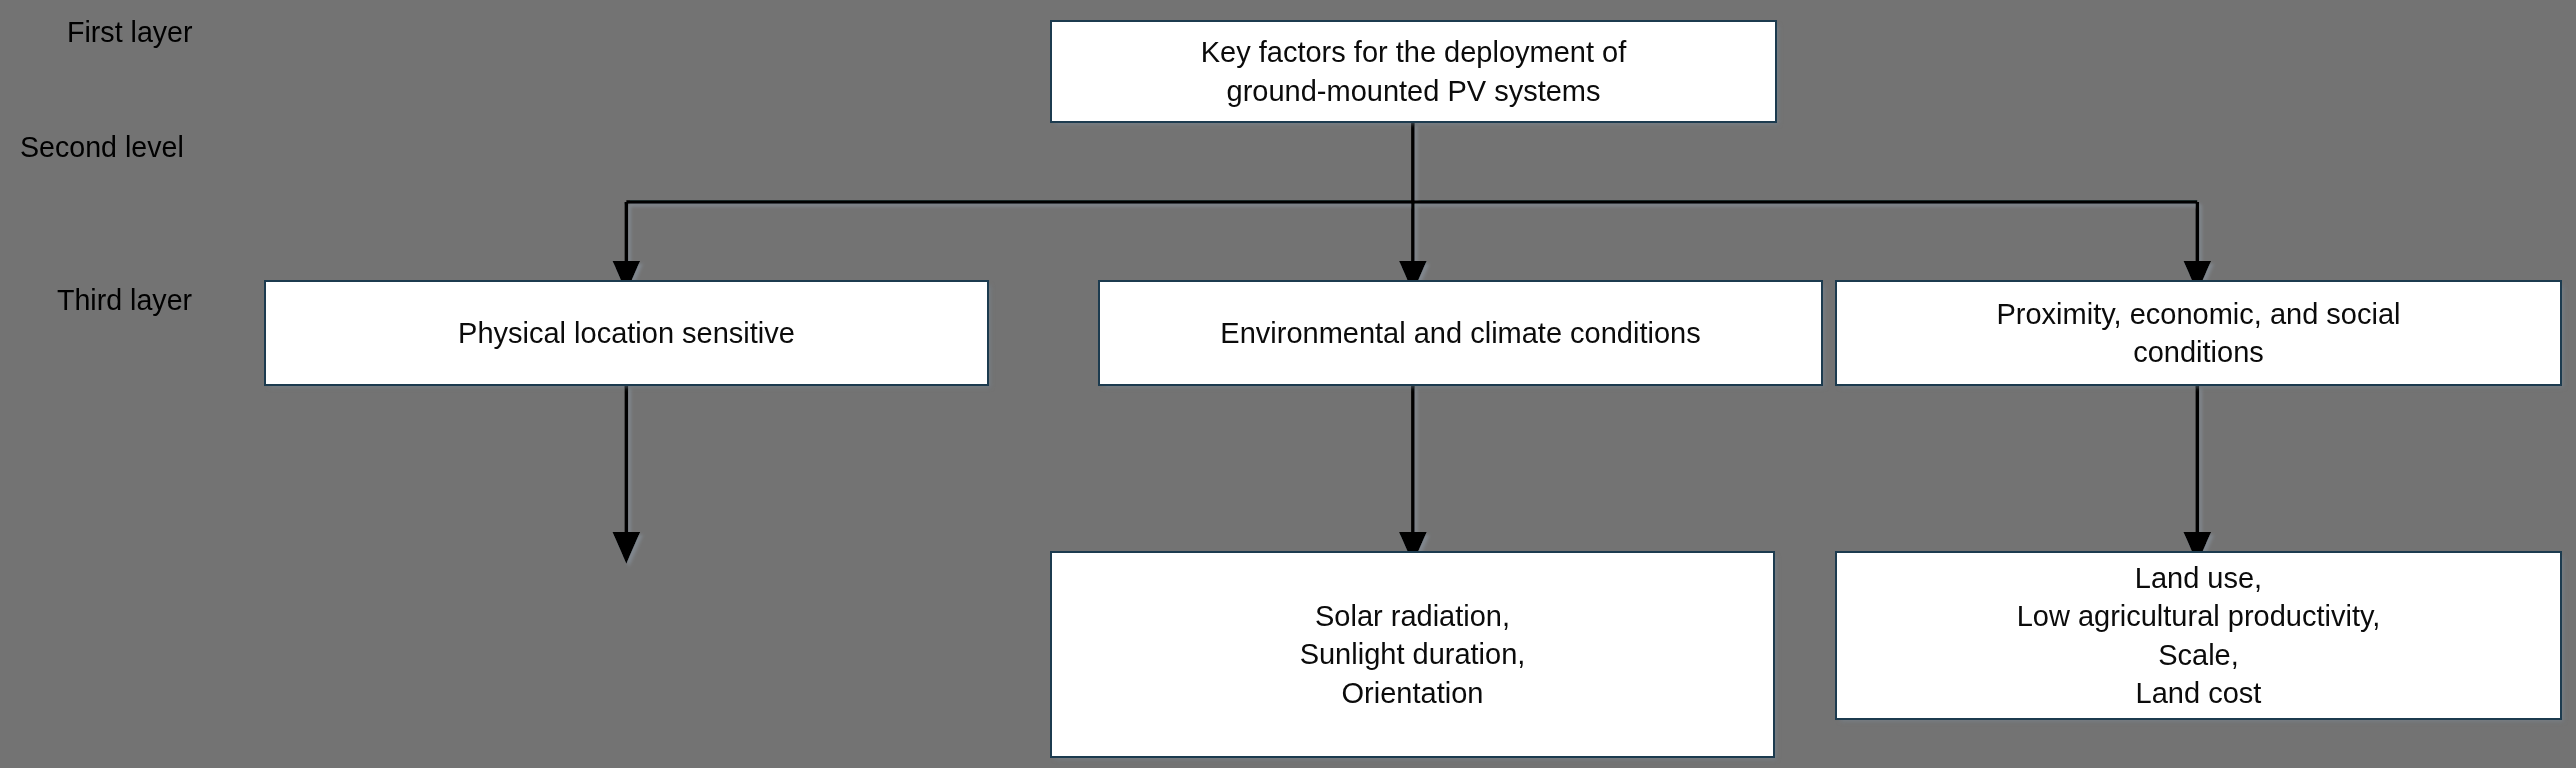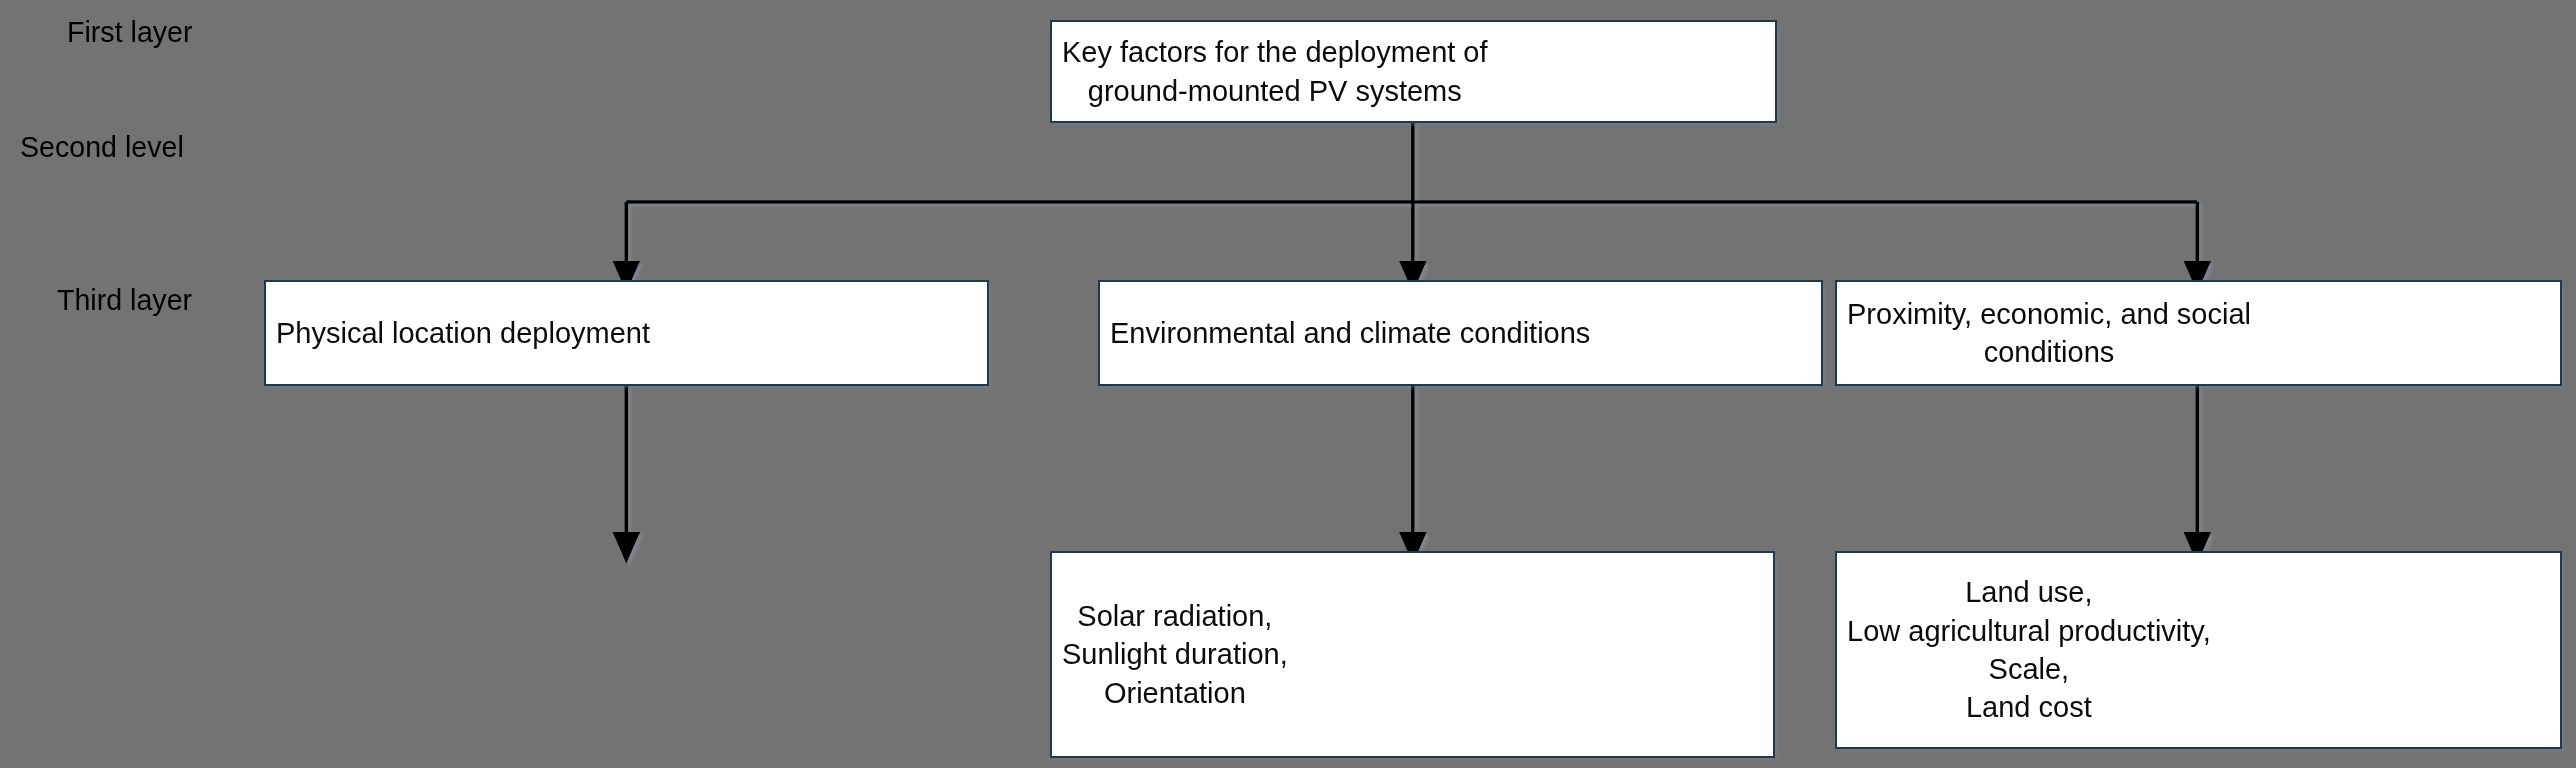--- a/index.html
+++ b/index.html
@@ -35,20 +35,21 @@
 
   
   .node {
     position: absolute;
     box-sizing: border-box;
     background: #ffffff;
     border: 2.9px solid #1c3b4f;
     box-shadow: 3.6px 3.6px 4.3px -1.4px rgba(120,135,148,0.55);
     display: flex;
     align-items: center;
+    justify-content: center;
     text-align: center;
   }
   .node .node-text {
     font-family: "Liberation Sans Narrow", "Liberation Sans", sans-serif;
     font-stretch: condensed;
     font-size: 29px;
     line-height: 1.32;
     color: #0b0b0b;
     padding: 0 10px;
     white-space: pre-line;
@@ -60,21 +61,21 @@
   }
 
   
   #node-l2-0 { left: 264px;  top: 280px; width: 725px; height: 106px; }
   #node-l2-1 { left: 1050px; top: 280px; width: 725px; height: 106px; margin-left: 48px; }
   #node-l2-2 { left: 1835px; top: 280px; width: 727px; height: 106px; }
 
   
   #node-l3-0 { left: 264px;  top: 551px; width: 725px; height: 207px; }
   #node-l3-1 { left: 1050px; top: 551px; width: 725px; height: 207px; }
-  #node-l3-2 { left: 1835px; top: 551px; width: 727px; height: 198px; }
+  #node-l3-2 { left: 1835px; top: 551px; width: 727px; height: 169px; }
 
   
   #connectors {
     position: absolute;
     left: 0; top: 0;
     width: 2576px;
     height: 768px;
     pointer-events: none;
   }
 </style>
@@ -114,21 +115,21 @@
       <path d="M3078,540 L3078,766" marker-end="url(#arrowhead)"></path>
     </g>
   </svg>
 
   <div class="node" id="node-root">
     <span class="node-text">Key factors for the deployment of
 ground-mounted PV systems</span>
   </div>
 
   <div class="node" id="node-l2-0">
-    <span class="node-text">Physical location deployment</span>
+    <span class="node-text">Physical location sensitive</span>
   </div>
   <div class="node" id="node-l2-1">
     <span class="node-text">Environmental and climate conditions</span>
   </div>
   <div class="node" id="node-l2-2">
     <span class="node-text">Proximity, economic, and social
 conditions</span>
   </div>
 
   <div class="node" id="node-l3-1">

